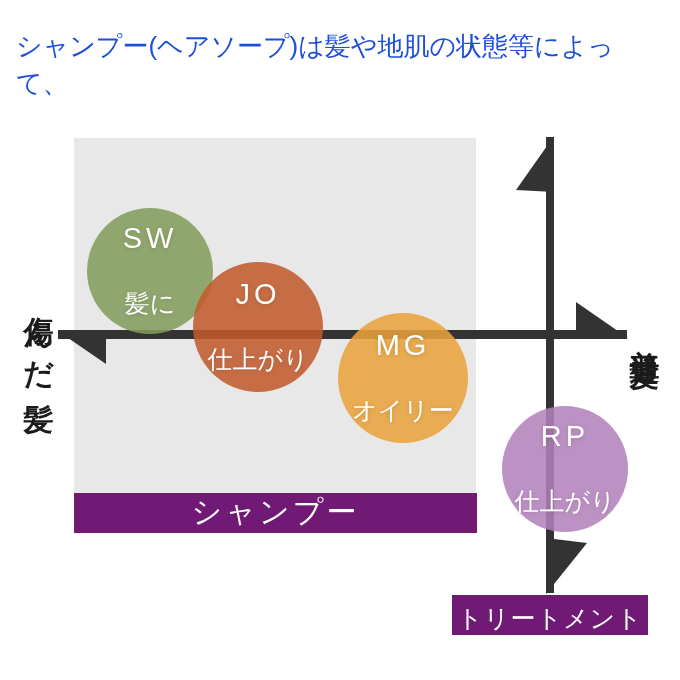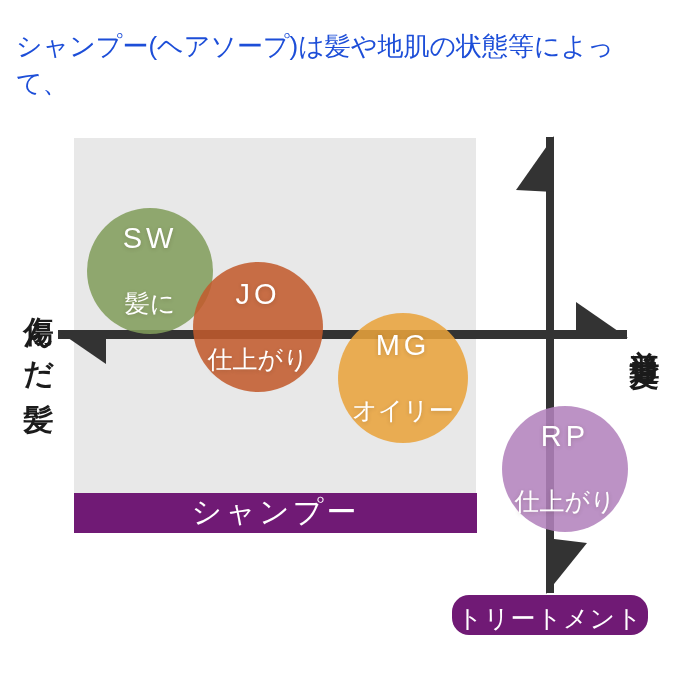--- a/index.html
+++ b/index.html
@@ -32,21 +32,21 @@
   .bubble-sw{left:87px;top:208px;width:126px;height:126px;}
   .bubble-jo{left:193px;top:262px;width:130px;height:130px;}
   .bubble-mg{left:338px;top:313px;width:130px;height:130px;}
   .bubble-rp{left:502px;top:406px;width:126px;height:126px;}
   
   .bar{
     position:absolute;background:#701a75;color:#ffffff;z-index:4;
     display:flex;align-items:flex-end;justify-content:center;font-weight:500;
   }
   .bar-shampoo{left:74px;top:493px;width:403px;height:40px;font-size:30px;letter-spacing:3px;}
-  .bar-treatment{left:452px;top:595px;width:196px;height:40px;font-size:25px;letter-spacing:1px;border-radius:17px;}
+  .bar-treatment{left:452px;top:595px;width:196px;height:40px;font-size:25px;letter-spacing:1px;}
   
   .v-label{
     position:absolute;z-index:4;writing-mode:vertical-rl;text-orientation:upright;
     font-size:30px;font-weight:600;color:#1b1b1b;
     display:flex;align-items:center;justify-content:center;
   }
   .v-label-left{left:18px;top:260px;height:158px;width:40px;letter-spacing:6px;}
   .v-label-right{left:624px;top:268px;height:128px;width:40px;letter-spacing:5px;}
 </style>
 </head>

